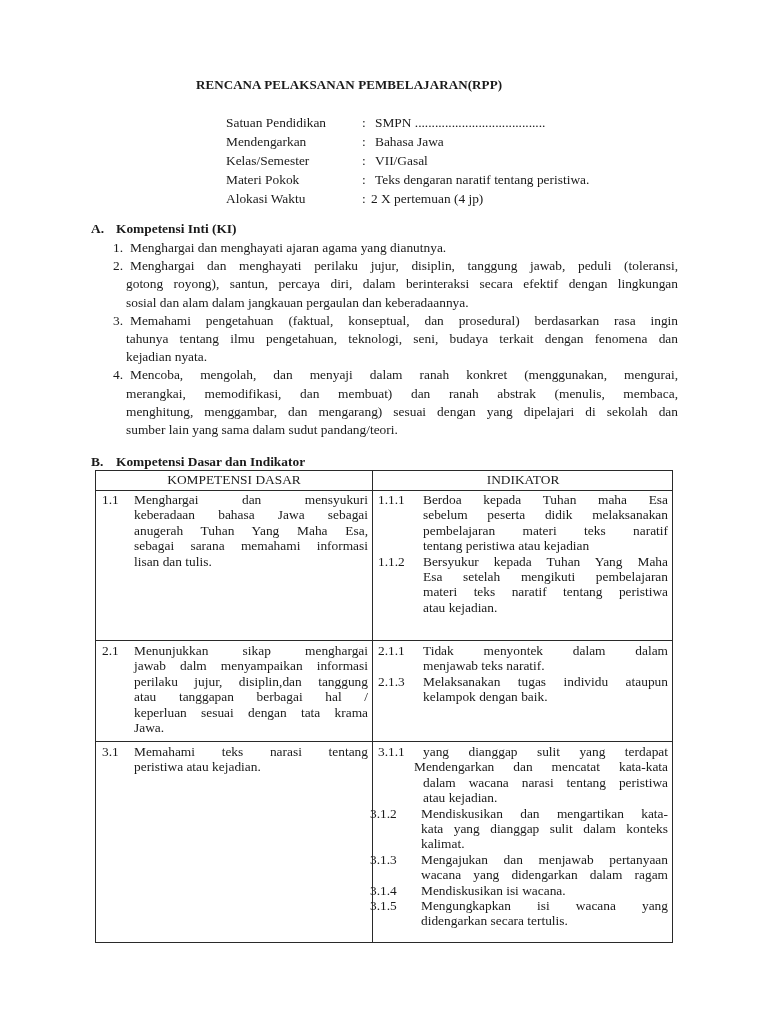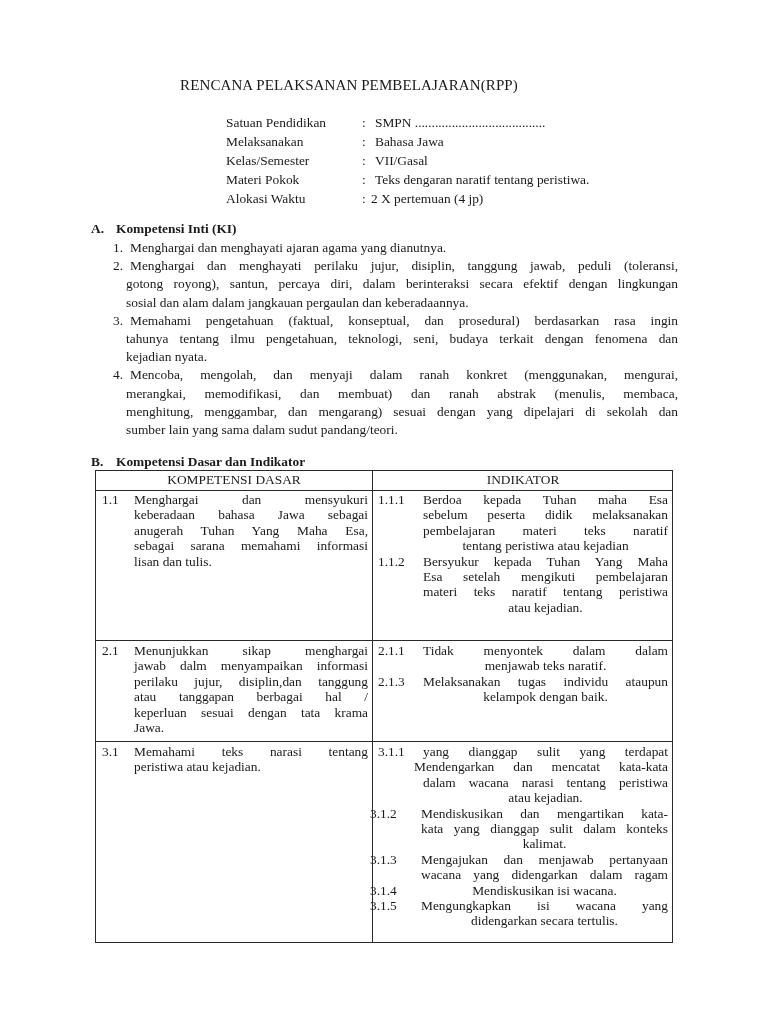--- a/index.html
+++ b/index.html
@@ -21,22 +21,22 @@
     position: absolute;
     left: 0; top: 0;
     width: 768px; height: 1024px;
   }
   .title {
     position: absolute;
     left: 0;
     width: 698px;
     top: 76px;
     text-align: center;
-    font-weight: normal;
-    font-size: 15px;
+    font-weight: bold;
+    font-size: 13px;
     letter-spacing: 0.1px;
   }
   .meta {
     position: absolute;
     left: 226px;
     top: 113px;
   }
   .meta-row {
     height: 19px;
     line-height: 19px;
@@ -167,21 +167,21 @@
     margin-left: 45px;
     text-align: justify;
   }
   .ind-text .jl {
     display: block;
     text-align: justify;
     text-align-last: justify;
   }
   .ind-text .ll {
     display: block;
-    text-align: center;
+    text-align: left;
   }
   .kd-text .jl {
     display: block;
     text-align: justify;
     text-align-last: justify;
   }
   .kd-text .ll {
     display: block;
     text-align: left;
   }
@@ -193,21 +193,21 @@
 
   <div class="title">RENCANA PELAKSANAN PEMBELAJARAN(RPP)</div>
 
   <div class="meta">
     <div class="meta-row">
       <span class="meta-label">Satuan Pendidikan</span>
       <span class="meta-colon">:</span>
       <span class="meta-value">SMPN .......................................</span>
     </div>
     <div class="meta-row">
-      <span class="meta-label">Melaksanakan</span>
+      <span class="meta-label">Mendengarkan</span>
       <span class="meta-colon">:</span>
       <span class="meta-value">Bahasa Jawa</span>
     </div>
     <div class="meta-row">
       <span class="meta-label">Kelas/Semester</span>
       <span class="meta-colon">:</span>
       <span class="meta-value">VII/Gasal</span>
     </div>
     <div class="meta-row">
       <span class="meta-label">Materi Pokok</span>

